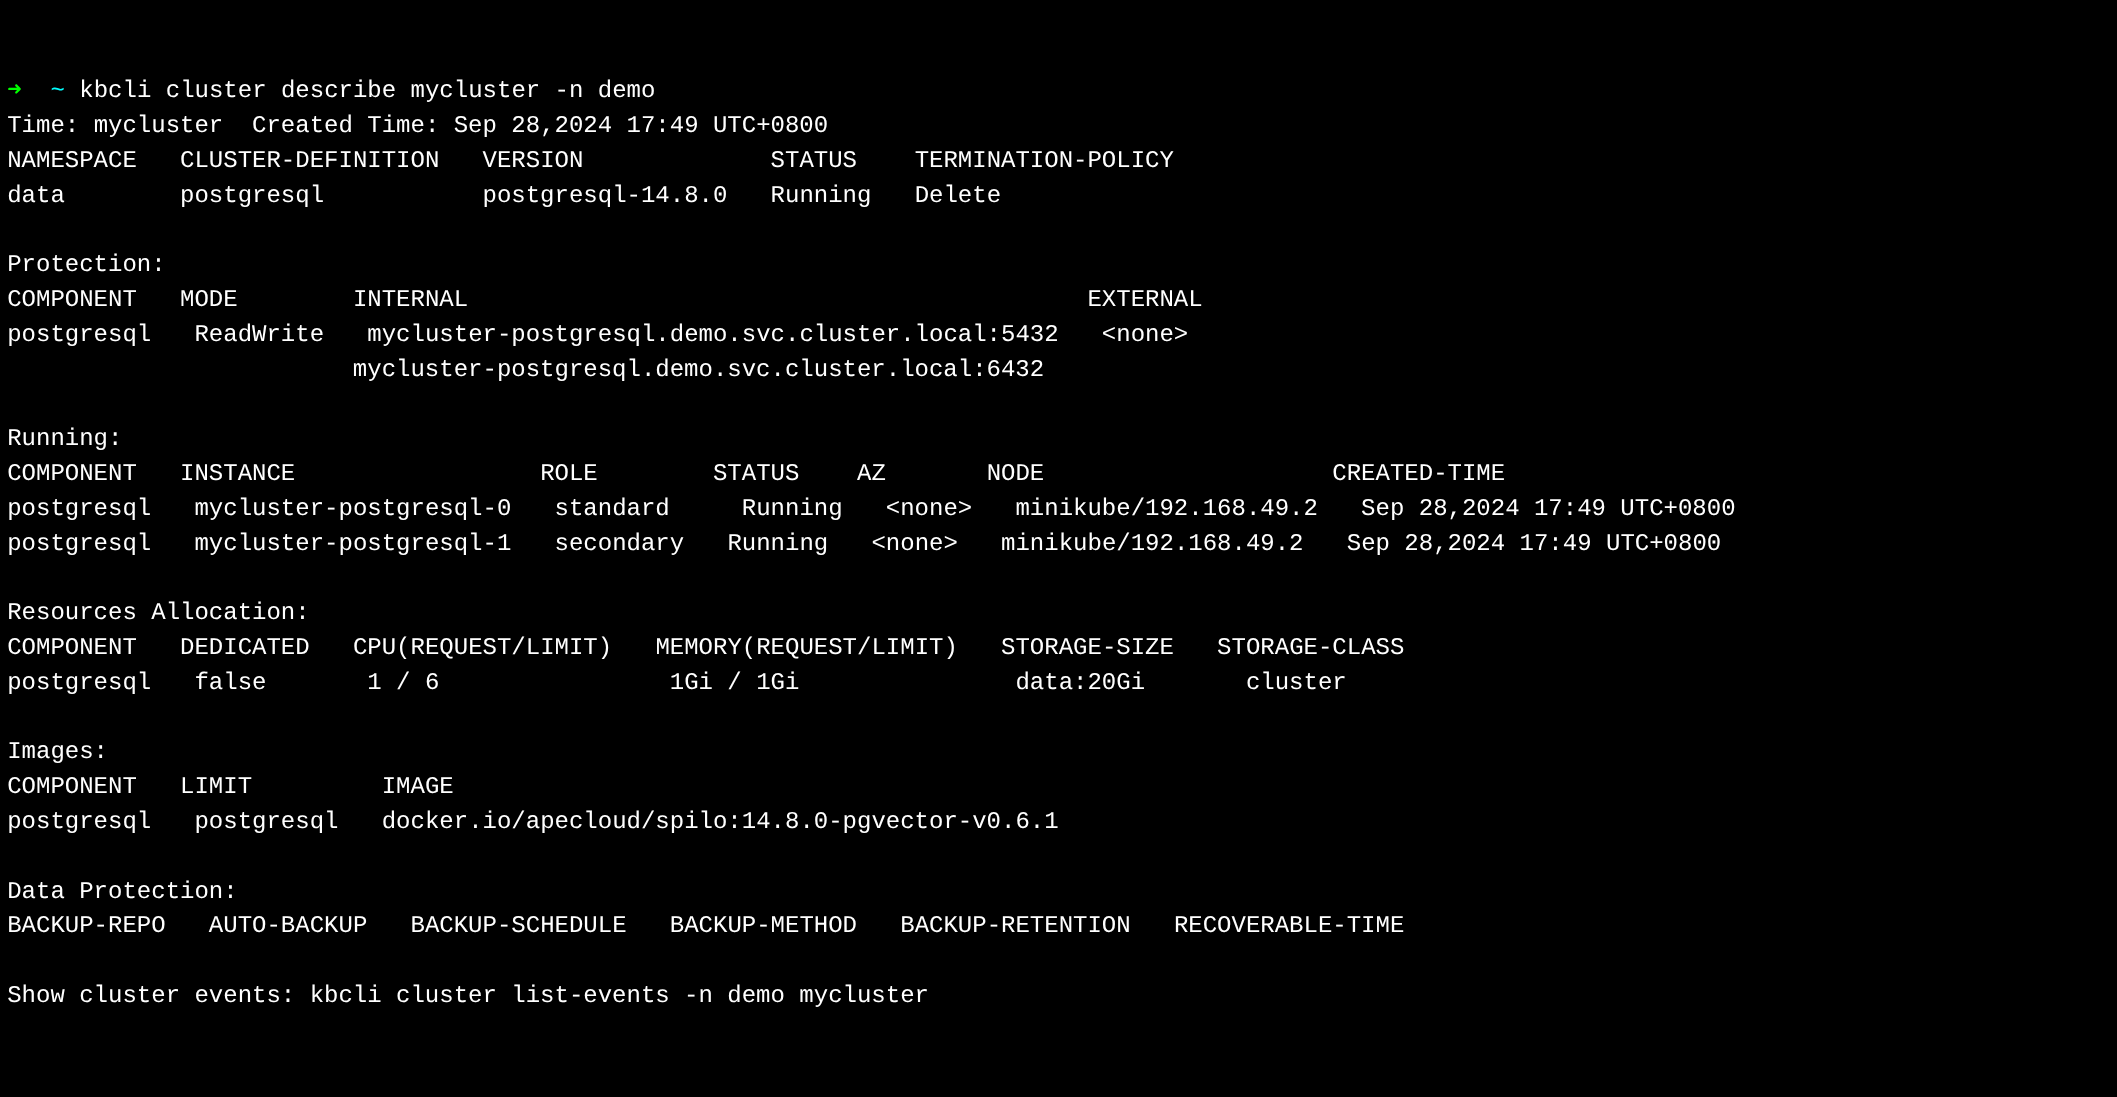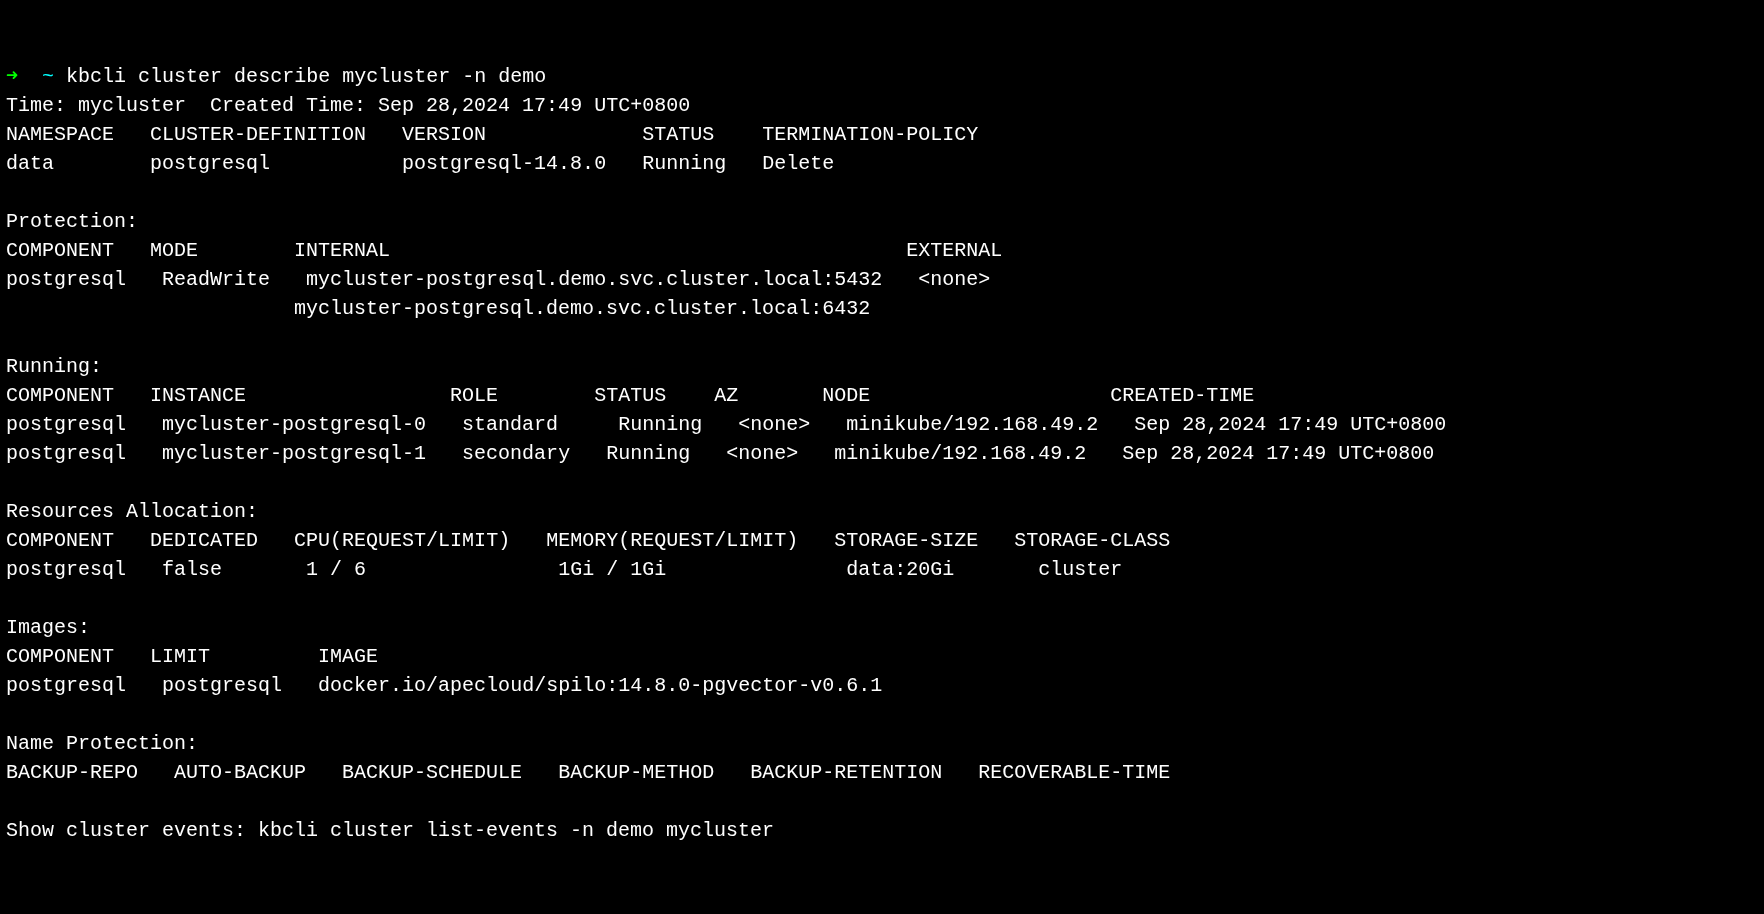--- a/index.html
+++ b/index.html
@@ -45,17 +45,17 @@
 <span>postgresql</span>   <span>mycluster-postgresql-1</span>   <span>secondary</span>   <span>Running</span>   <span>&lt;none&gt;</span>   <span>minikube/192.168.49.2</span>   <span>Sep 28,2024 17:49 UTC+0800</span>
 
 <span>Resources Allocation:</span>
 <span>COMPONENT</span>   <span>DEDICATED</span>   <span>CPU(REQUEST/LIMIT)</span>   <span>MEMORY(REQUEST/LIMIT)</span>   <span>STORAGE-SIZE</span>   <span>STORAGE-CLASS</span>
 <span>postgresql</span>   <span>false</span>       <span>1 / 6</span>                <span>1Gi / 1Gi</span>               <span>data:20Gi</span>       <span>cluster</span>
 
 <span>Images:</span>
 <span>COMPONENT</span>   <span>LIMIT</span>         <span>IMAGE</span>
 <span>postgresql</span>   <span>postgresql</span>   <span>docker.io/apecloud/spilo:14.8.0-pgvector-v0.6.1</span>
 
-<span>Name Protection:</span>
+<span>Data Protection:</span>
 <span>BACKUP-REPO</span>   <span>AUTO-BACKUP</span>   <span>BACKUP-SCHEDULE</span>   <span>BACKUP-METHOD</span>   <span>BACKUP-RETENTION</span>   <span>RECOVERABLE-TIME</span>
 
 <span>Show cluster events: kbcli cluster list-events -n demo mycluster</span></div>
 
 
 </body></html>

